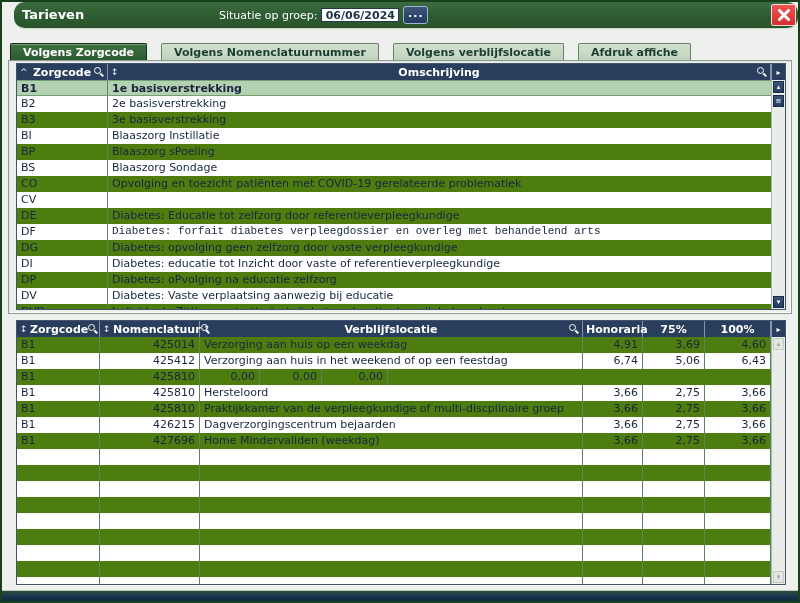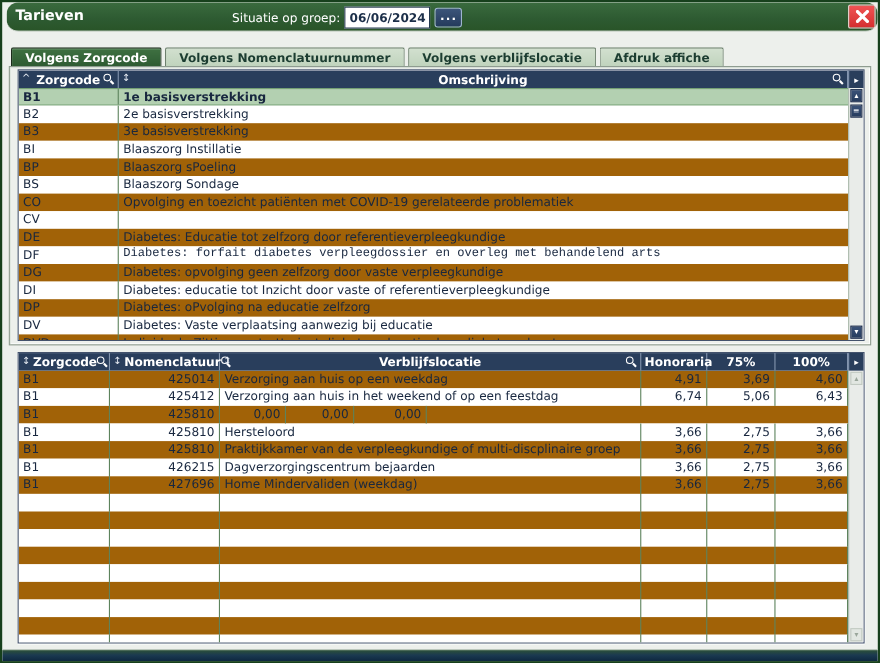--- a/index.html
+++ b/index.html
@@ -3,44 +3,44 @@
 <meta charset="utf-8">
 <style>
   * { margin:0; padding:0; box-sizing:border-box; }
   body { background:#555; font-family:"DejaVu Sans","Liberation Sans",sans-serif; }
   .window {
     position:relative; width:800px; height:603px; overflow:hidden;
     background:#edf0ec; border:2px solid #17401c;
   }
   
   .titlebar {
-    position:absolute; top:0; left:4px; right:0; height:27px;
+    position:absolute; top:0; left:12px; right:0; height:27px;
     background:linear-gradient(180deg,#3a6b3e 0%,#2d5a31 60%,#295428 100%);
     border-bottom:1px solid #cfd8cf;
     border-radius:11px;
   }
   .title { position:absolute; left:8px; top:5px; color:#fff; font-size:13px; font-weight:bold; }
   .dategroup { position:absolute; left:205px; top:4px; display:flex; align-items:center; gap:4px; }
   .datelabel { color:#fff; font-size:11px; }
   .dateinput {
-    width:78px; height:20px; background:#fff; border:1px solid #24394f;
+    width:78px; height:14px; background:#fff; border:1px solid #24394f;
     font-family:inherit; font-size:11px; font-weight:600; color:#1c2f49; text-align:center;
   }
   .dotsbtn {
     width:25px; height:18px; background:linear-gradient(180deg,#3c557a,#243b5c);
     border:1px solid #9fb4cf; border-radius:3px; color:#fff; font-size:11px; font-weight:bold;
     line-height:13px; text-align:center; cursor:pointer; letter-spacing:1px;
   }
   .closebtn {
     position:absolute; top:2px; right:2px; width:25px; height:22px; border-radius:2px;
     background:linear-gradient(180deg,#f05454,#d42f2f); border:1px solid #f8dada;
     display:flex; align-items:center; justify-content:center; cursor:pointer;
   }
   
-  .tabbar { position:absolute; top:40px; left:8px; right:8px; height:19px; display:flex; gap:3px; align-items:flex-end; }
+  .tabbar { position:absolute; top:40px; left:8px; right:8px; height:19px; display:flex; gap:14px; align-items:flex-end; }
   .tab {
     height:18px; padding:2px 12px 0 12px; font-size:11px; font-weight:bold; color:#1c3d31;
     background:linear-gradient(180deg,#d2e0cf,#bfd3bc); border:1px solid #6d806d; border-bottom:none;
     border-radius:2px 2px 0 0; cursor:pointer; white-space:nowrap;
   }
   .tab.active {
     color:#fff; background:linear-gradient(180deg,#3f7142,#2d5a31);
     border:1px solid #1c2c1c; border-bottom:none; box-shadow:inset 0 1px 0 #6b9a6e;
   }
   
@@ -57,21 +57,21 @@
   .sorticon { font-size:9px; color:#e8edf4; width:10px; flex:none; font-weight:normal; }
   .mag { flex:none; width:10px; height:10px; position:relative; display:inline-block; }
   .mag::before { content:""; position:absolute; left:0; top:0; width:5px; height:5px; border:1.4px solid #fff; border-radius:50%; }
   .mag::after  { content:""; position:absolute; width:4px; height:1.5px; background:#fff; left:5.5px; top:6.5px; transform:rotate(45deg); }
   .morecol {
     flex:none; width:14px; display:flex; align-items:center; justify-content:center;
     background:#293e5c; border-left:1px solid #8395ae; color:#fff; font-size:8px; cursor:pointer;
   }
   .tbody { position:absolute; left:0; right:14px; top:16px; bottom:0; overflow:hidden; }
   .trow { display:flex; height:16px; font-size:11px; color:#18273f; line-height:15px; cursor:default; }
-  .trow.g { background:#a16207; }
+  .trow.g { background:#4d7c0f; }
   .trow.w { background:#ffffff; }
   .trow.sel { background:#b3d0b1; border-top:1px solid #74a074; border-bottom:1px solid #74a074; height:16px; font-weight:600;}
   .c { border-right:1px solid #5d835d; padding:0 4px; white-space:nowrap; overflow:hidden; flex:none; }
   .c.last { border-right:1px solid #5d835d; }
   .num { text-align:right; }
   
   .vscroll { position:absolute; top:16px; right:0; bottom:0; width:14px; background:#e9ece9; border-left:1px solid #aab8ab; }
   .sbtn {
     position:absolute; left:1px; width:11px; height:12px; background:linear-gradient(180deg,#3a5278,#263c5e);
     border:1px solid #18294a; color:#fff; font-size:7px; display:flex; align-items:center; justify-content:center; cursor:pointer;

